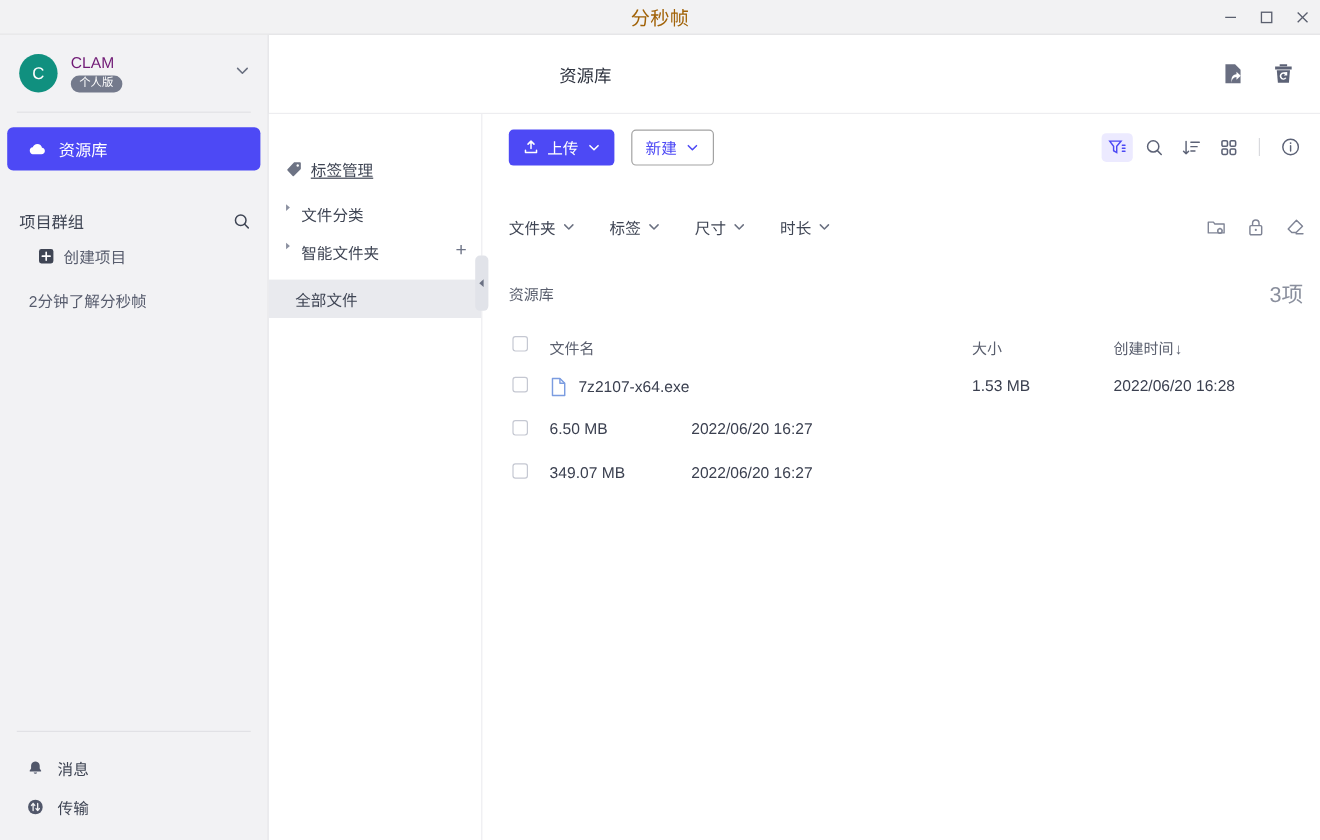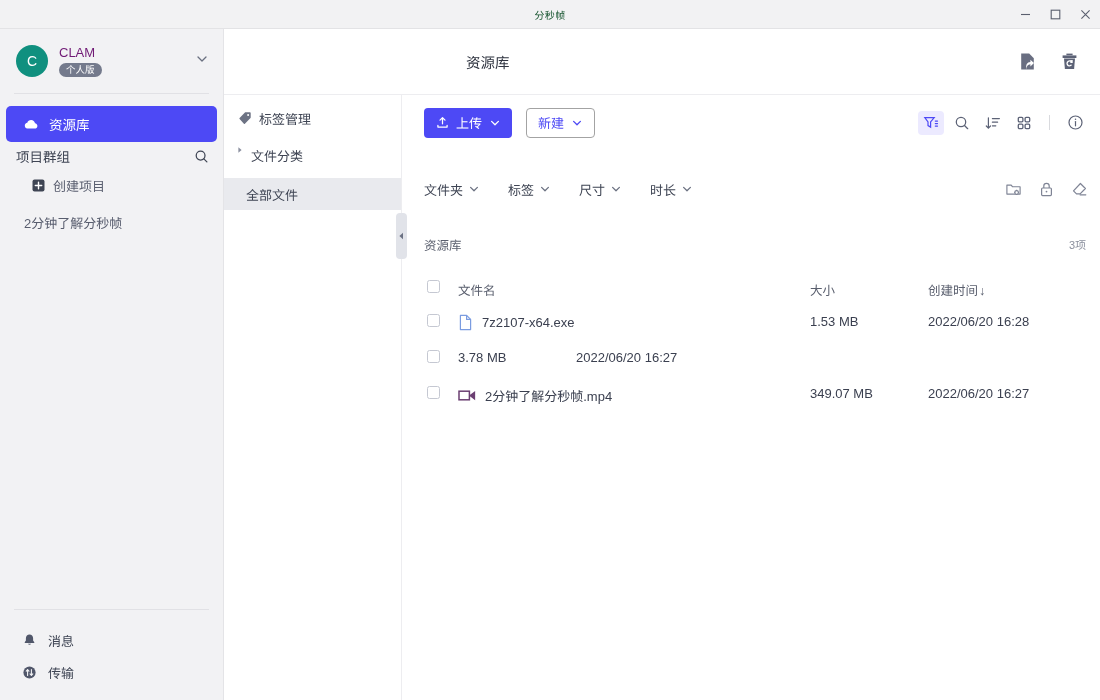--- a/index.html
+++ b/index.html
@@ -13,21 +13,21 @@
   #app { width: 1100px; height: 700px; display: flex; flex-direction: column; }
 
   
   .titlebar {
     height: 29px; flex: 0 0 29px; background: #f2f2f3;
     border-bottom: 1px solid #e3e3e5;
     display: flex; align-items: center; position: relative;
   }
   .titlebar-title {
     position: absolute; left: 0; right: 0; text-align: center;
-    font-size: 10px; color: #14532d; letter-spacing: .3px;
+    font-size: 16px; color: #a16207; letter-spacing: .3px;
   }
   .win-controls { margin-left: auto; display: flex; align-items: center; height: 100%; z-index: 2; }
   .win-btn {
     width: 30px; height: 29px; display: flex; align-items: center; justify-content: center;
     color: #5a5f6e;
   }
   .win-btn svg { display: block; }
 
   
   .body { flex: 1; display: flex; min-height: 0; }
@@ -59,21 +59,21 @@
   .sb-divider { height: 1px; background: #e1e1e5; margin: 0 14px; }
 
   .sb-main-item {
     margin: 12px 6px 0 6px; height: 36px; border-radius: 5px;
     display: flex; align-items: center; padding-left: 17px;
     font-size: 13.5px; color: #ffffff; background: #4d49f5; cursor: pointer;
   }
   .sb-main-item .ico { margin-right: 10px; display: flex; }
 
   .group-head {
-    height: 28px; padding: 0 14px 0 16px;
+    margin-top: 28px; height: 28px; padding: 0 14px 0 16px;
     display: flex; align-items: center;
   }
   .group-title { font-size: 13.5px; color: #3f4554; }
   .group-search { margin-left: auto; color: #3f4554; cursor: pointer; display: flex; }
 
   .sb-sub-item {
     height: 30px; display: flex; align-items: center; padding-left: 32px;
     font-size: 13px; color: #585d6e; cursor: pointer;
   }
   .sb-sub-item .plus-sq { margin-right: 8px; display: flex; }
@@ -100,21 +100,21 @@
 
   .content { flex: 1; display: flex; min-height: 0; }
 
   
   .navcol {
     width: 178px; flex: 0 0 178px; border-right: 1px solid #ededf0;
     position: relative; background: #fff;
   }
   .nav-tag {
     height: 28px; display: flex; align-items: center; padding-left: 14px;
-    margin-top: 9px; font-size: 13px; color: #3f4554; cursor: pointer;
+    margin-top: 32px; font-size: 13px; color: #3f4554; cursor: pointer; text-decoration: underline;
   }
   .nav-tag .ico { margin-right: 7px; display: flex; color: #6d7384; }
   .nav-row {
     height: 32px; display: flex; padding: 0 12px 0 12px;
     font-size: 13px; color: #3f4554; cursor: pointer;
   }
   .nav-row.first { margin-top: 14px; }
   .caret-right { margin-right: 7px; color: #8b90a0; display: flex; }
   .nav-row .plus { margin-left: auto; color: #6f7588; font-size: 16px; line-height: 1; }
   .nav-leaf {
@@ -159,21 +159,21 @@
     margin-right: 28px; cursor: pointer;
   }
   .filter-chip .cv { color: #6a7080; display: flex; }
   .tb2-right { margin-left: auto; display: flex; align-items: center; gap: 17px; }
   .tb2-ico { color: #7f8495; display: flex; align-items: center; cursor: pointer; }
 
   .list-caption {
     height: 32px; display: flex; align-items: center; padding: 0 14px 0 12px;
     font-size: 12.5px; color: #5a5f6e;
   }
-  .list-count { margin-left: auto; font-size: 11px; color: #8a8f9d; }
+  .list-count { margin-left: auto; font-size: 18px; color: #8a8f9d; }
 
   .table { padding: 0 14px 0 12px; }
   .thead, .trow { display: flex; align-items: flex-start; }
   .thead { height: 34px; font-size: 12.5px; color: #5a5f6e; }
   .trow { height: 36px; font-size: 13px; color: #3b4050; cursor: pointer; }
   .cb {
     width: 13px; height: 13px; border: 1px solid #c5c8d2; border-radius: 2.5px;
     background: #fff; flex: 0 0 13px; cursor: pointer;
   }
   .c-check { width: 34px; display: flex; align-items: center; padding-left: 3px; flex: 0 0 34px; }
@@ -322,20 +322,29 @@
 
           <div class="nav-row first">
             <span class="caret-right">
               <svg width="8" height="8" viewBox="0 0 8 8">
                   <path d="M2.4 1.2l3.2 2.8-3.2 2.8z" fill="currentColor"></path>
                 </svg>
             </span>
             <span>文件分类</span>
           </div>
 
+          <div class="nav-row">
+            <span class="caret-right">
+              <svg width="8" height="8" viewBox="0 0 8 8">
+                  <path d="M2.4 1.2l3.2 2.8-3.2 2.8z" fill="currentColor"></path>
+                </svg>
+            </span>
+            <span>智能文件夹</span>
+            <span class="plus">+</span>
+          </div>
 
           <div class="nav-leaf active">
             <span>全部文件</span>
           </div>
 
           <div class="collapse-handle">
             <svg width="7" height="8" viewBox="0 0 7 8">
                 <path d="M5 0.8L1.4 4 5 7.2z" fill="currentColor"></path>
               </svg>
           </div>
@@ -494,37 +503,28 @@
                 <span class="ftxt">7z2107-x64.exe</span>
               </div>
               <div class="c-size">1.53 MB</div>
               <div class="c-date">2022/06/20 16:28</div>
             </div>
 
             <div class="trow">
               <div class="c-check">
                 <span class="cb"></span>
               </div>
-              <div class="c-size">3.78 MB</div>
+              <div class="c-size">6.50 MB</div>
               <div class="c-date">2022/06/20 16:27</div>
             </div>
 
             <div class="trow">
               <div class="c-check">
                 <span class="cb"></span>
               </div>
-              <div class="c-name">
-                <span class="fico">
-                  <svg width="18" height="13" viewBox="0 0 18 13" fill="none" stroke="#6b3f72" stroke-width="1.5">
-                    <rect x="1" y="2.2" width="10.4" height="8.6"></rect>
-                    <path d="M12.2 6.5l4.2-3v6.2z" fill="#6b3f72"></path>
-                  </svg>
-                </span>
-                <span class="ftxt">2分钟了解分秒帧.mp4</span>
-              </div>
               <div class="c-size">349.07 MB</div>
               <div class="c-date">2022/06/20 16:27</div>
             </div>
           </div>
 
         </div>
       </div>
     </div>
   </div>
 </div>

